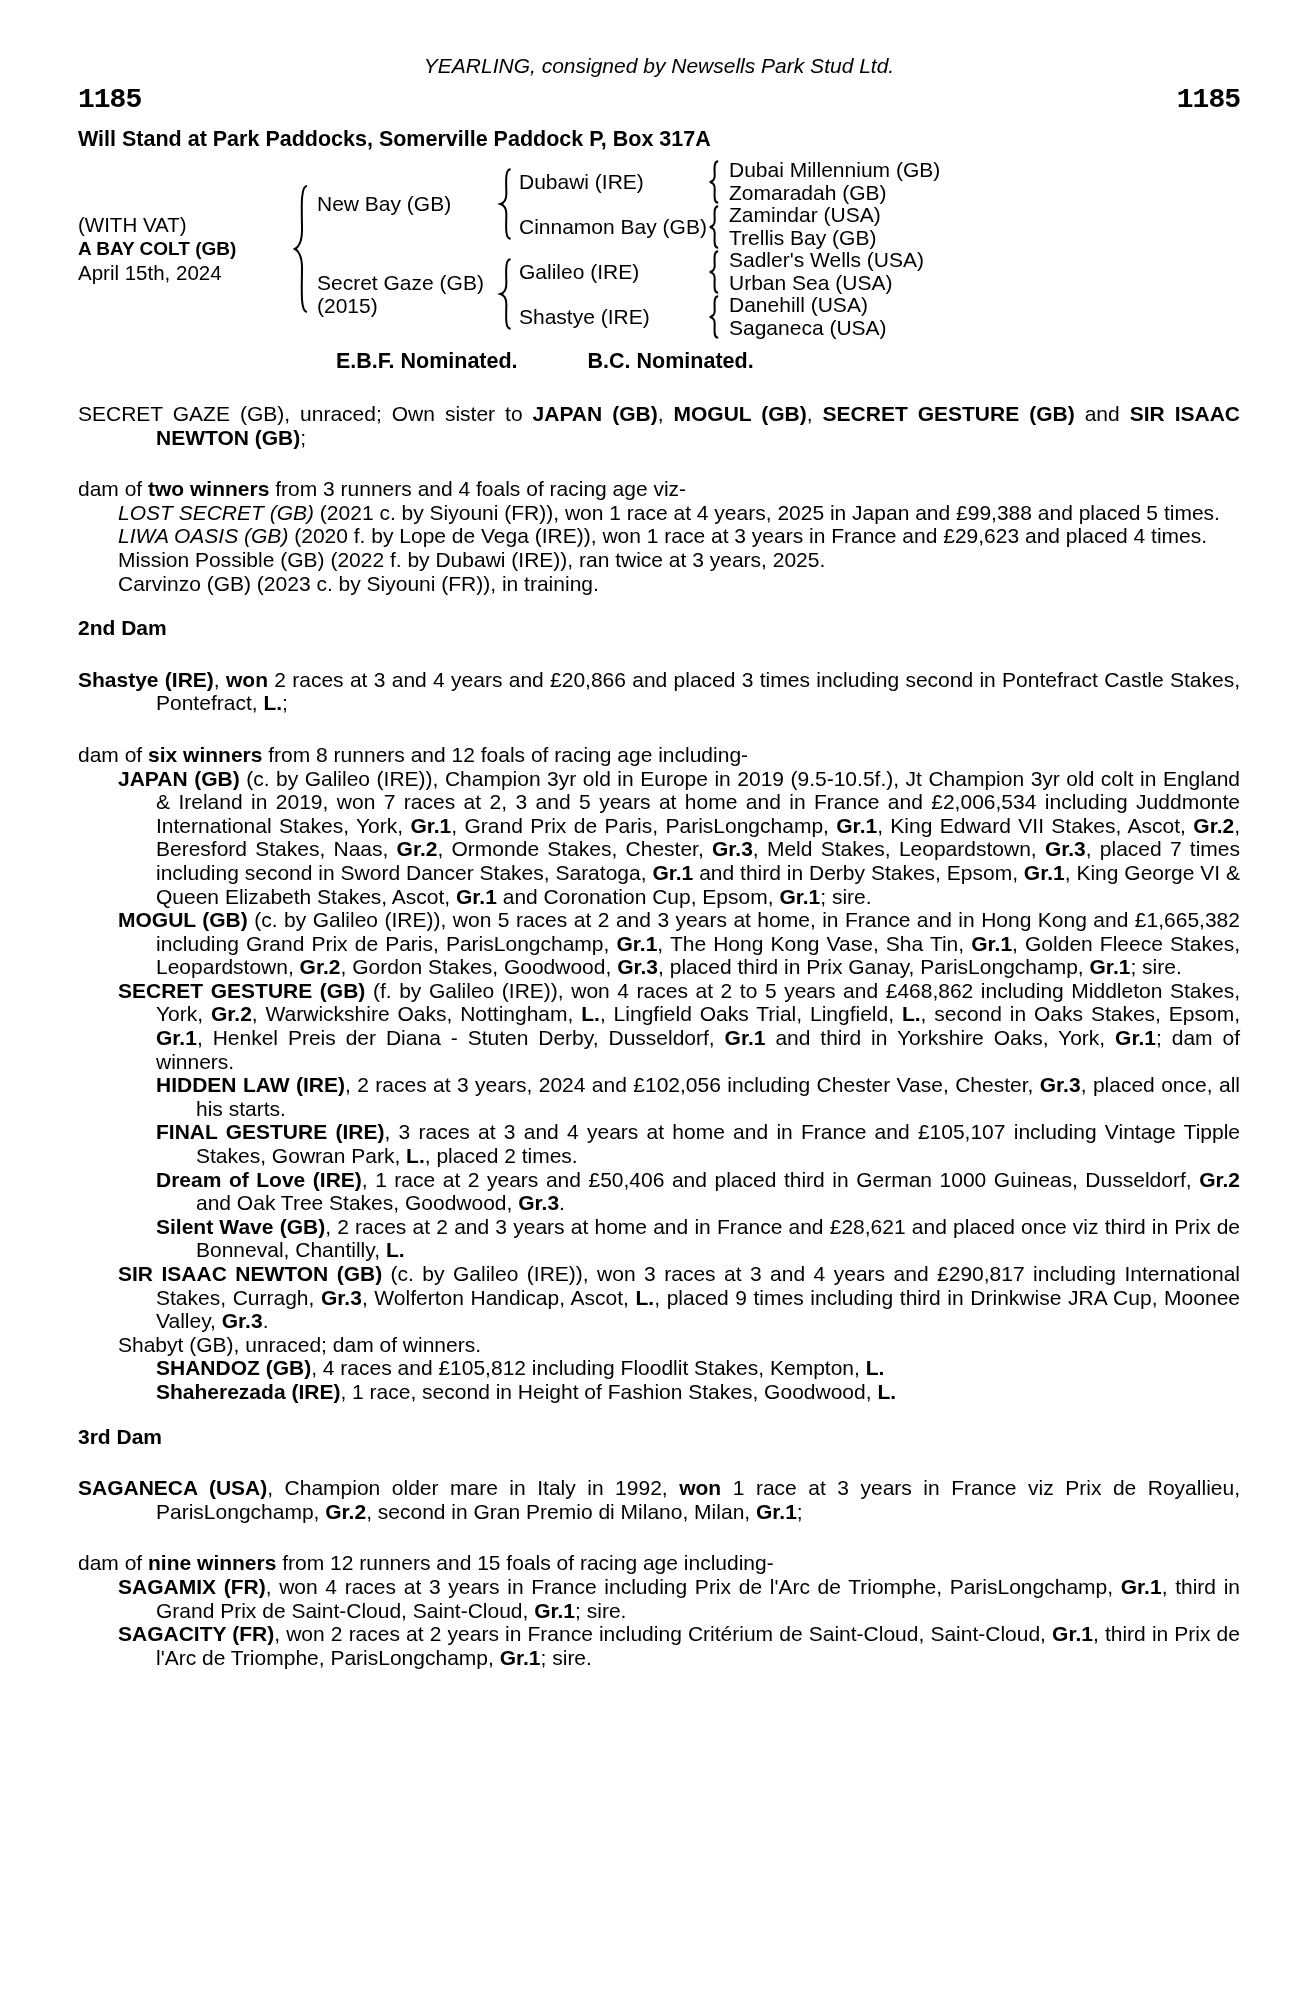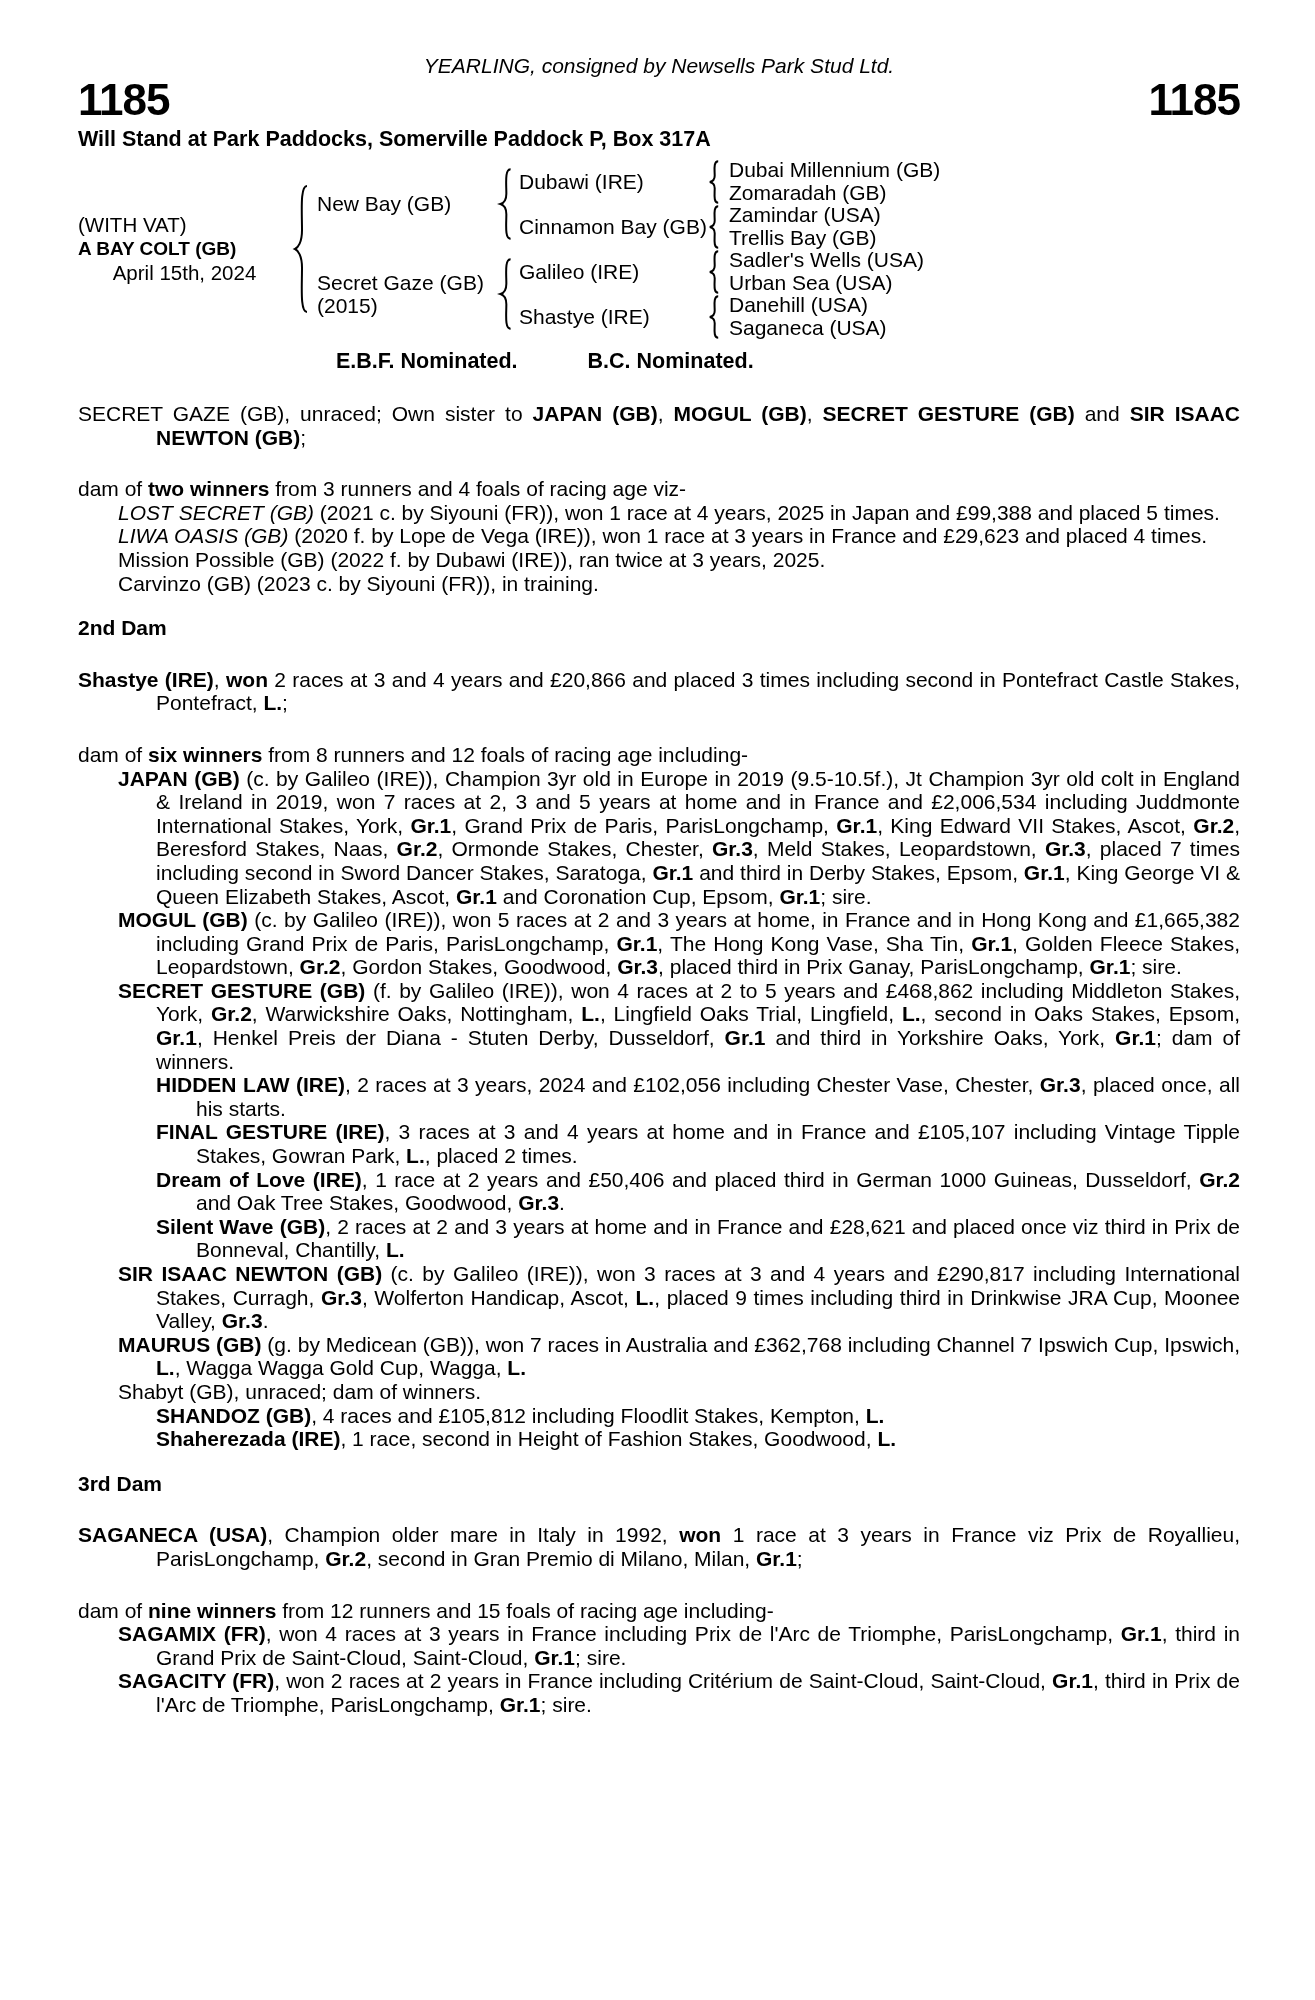--- a/index.html
+++ b/index.html
@@ -27,43 +27,44 @@
   }
   .lot-row {
     display: flex;
     justify-content: space-between;
     align-items: flex-start;
     margin-top: 0px;
     height: 46px;
   }
   .lot-number {
     font-weight: bold;
-    font-size: 44px;
+    font-size: 28px;
     line-height: 44px;
     letter-spacing: -1px;
+    font-family: Liberation Mono, monospace;
   }
   .stand-line {
     font-weight: bold;
     font-size: 21.5px;
     line-height: 27px;
     margin-top: 2px;
   }
   
   .pedigree {
     margin-top: 6px;
     display: grid;
     grid-template-columns: 213px 26px 180px 22px 188px 22px 1fr;
     grid-template-rows: repeat(8, 22.5px);
     font-size: 21px;
   }
   .pedigree div { white-space: nowrap; }
   .ped-info   { grid-column: 1; grid-row: 1 / 9; align-self: center; line-height: 24px; }
   .ped-vat    { font-size: 20.5px; }
   .ped-name   { font-weight: bold; font-size: 19px; }
-  .ped-date   { font-size: 20.5px; text-align: center; }
+  .ped-date   { font-size: 20.5px; }
   .ped-brace-main { grid-column: 2; grid-row: 1 / 9; align-self: center; }
   .ped-sire   { grid-column: 3; grid-row: 1 / 5; align-self: center; }
   .ped-dam    { grid-column: 3; grid-row: 5 / 9; align-self: center; line-height: 23px; }
   .ped-brace-s { grid-column: 4; grid-row: 1 / 5; align-self: center; }
   .ped-brace-d { grid-column: 4; grid-row: 5 / 9; align-self: center; }
   .ped-gp1 { grid-column: 5; grid-row: 1 / 3; align-self: center; }
   .ped-gp2 { grid-column: 5; grid-row: 3 / 5; align-self: center; }
   .ped-gp3 { grid-column: 5; grid-row: 5 / 7; align-self: center; }
   .ped-gp4 { grid-column: 5; grid-row: 7 / 9; align-self: center; }
   .ped-bg1 { grid-column: 6; grid-row: 1 / 3; align-self: center; }
@@ -203,21 +204,20 @@
           <div class="para indent-0"><span class="bold">Shastye (IRE)</span><span>, </span><span class="bold">won</span><span> 2 races at 3 and 4 years and £20,866 and placed 3 times including second in Pontefract Castle Stakes, Pontefract, </span><span class="bold">L.</span><span>;</span></div>
           <div class="para indent-0"><span>dam of </span><span class="bold">six winners</span><span> from 8 runners and 12 foals of racing age including-</span></div>
           <div class="para indent-1"><span class="bold">JAPAN (GB)</span><span> (c. by Galileo (IRE)), Champion 3yr old in Europe in 2019 (9.5-10.5f.), Jt Champion 3yr old colt in England &amp; Ireland in 2019, won 7 races at 2, 3 and 5 years at home and in France and £2,006,534 including Juddmonte International Stakes, York, </span><span class="bold">Gr.1</span><span>, Grand Prix de Paris, ParisLongchamp, </span><span class="bold">Gr.1</span><span>, King Edward VII Stakes, Ascot, </span><span class="bold">Gr.2</span><span>, Beresford Stakes, Naas, </span><span class="bold">Gr.2</span><span>, Ormonde Stakes, Chester, </span><span class="bold">Gr.3</span><span>, Meld Stakes, Leopardstown, </span><span class="bold">Gr.3</span><span>, placed 7 times including second in Sword Dancer Stakes, Saratoga, </span><span class="bold">Gr.1</span><span> and third in Derby Stakes, Epsom, </span><span class="bold">Gr.1</span><span>, King George VI &amp; Queen Elizabeth Stakes, Ascot, </span><span class="bold">Gr.1</span><span> and Coronation Cup, Epsom, </span><span class="bold">Gr.1</span><span>; sire.</span></div>
           <div class="para indent-1"><span class="bold">MOGUL (GB)</span><span> (c. by Galileo (IRE)), won 5 races at 2 and 3 years at home, in France and in Hong Kong and £1,665,382 including Grand Prix de Paris, ParisLongchamp, </span><span class="bold">Gr.1</span><span>, The Hong Kong Vase, Sha Tin, </span><span class="bold">Gr.1</span><span>, Golden Fleece Stakes, Leopardstown, </span><span class="bold">Gr.2</span><span>, Gordon Stakes, Goodwood, </span><span class="bold">Gr.3</span><span>, placed third in Prix Ganay, ParisLongchamp, </span><span class="bold">Gr.1</span><span>; sire.</span></div>
           <div class="para indent-1"><span class="bold">SECRET GESTURE (GB)</span><span> (f. by Galileo (IRE)), won 4 races at 2 to 5 years and £468,862 including Middleton Stakes, York, </span><span class="bold">Gr.2</span><span>, Warwickshire Oaks, Nottingham, </span><span class="bold">L.</span><span>, Lingfield Oaks Trial, Lingfield, </span><span class="bold">L.</span><span>, second in Oaks Stakes, Epsom, </span><span class="bold">Gr.1</span><span>, Henkel Preis der Diana - Stuten Derby, Dusseldorf, </span><span class="bold">Gr.1</span><span> and third in Yorkshire Oaks, York, </span><span class="bold">Gr.1</span><span>; dam of winners.</span></div>
           <div class="para indent-2"><span class="bold">HIDDEN LAW (IRE)</span><span>, 2 races at 3 years, 2024 and £102,056 including Chester Vase, Chester, </span><span class="bold">Gr.3</span><span>, placed once, all his starts.</span></div>
           <div class="para indent-2"><span class="bold">FINAL GESTURE (IRE)</span><span>, 3 races at 3 and 4 years at home and in France and £105,107 including Vintage Tipple Stakes, Gowran Park, </span><span class="bold">L.</span><span>, placed 2 times.</span></div>
           <div class="para indent-2"><span class="bold">Dream of Love (IRE)</span><span>, 1 race at 2 years and £50,406 and placed third in German 1000 Guineas, Dusseldorf, </span><span class="bold">Gr.2</span><span> and Oak Tree Stakes, Goodwood, </span><span class="bold">Gr.3</span><span>.</span></div>
           <div class="para indent-2"><span class="bold">Silent Wave (GB)</span><span>, 2 races at 2 and 3 years at home and in France and £28,621 and placed once viz third in Prix de Bonneval, Chantilly, </span><span class="bold">L.</span></div>
           <div class="para indent-1"><span class="bold">SIR ISAAC NEWTON (GB)</span><span> (c. by Galileo (IRE)), won 3 races at 3 and 4 years and £290,817 including International Stakes, Curragh, </span><span class="bold">Gr.3</span><span>, Wolferton Handicap, Ascot, </span><span class="bold">L.</span><span>, placed 9 times including third in Drinkwise JRA Cup, Moonee Valley, </span><span class="bold">Gr.3</span><span>.</span></div>
-          <div class="para indent-1"><span class="bold">MAURUS (GB)</span><span> (g. by Medicean (GB)), won 7 races in Australia and £362,768 including Channel 7 Ipswich Cup, Ipswich, </span><span class="bold">L.</span><span>, Wagga Wagga Gold Cup, Wagga, </span><span class="bold">L.</span></div>
           <div class="para indent-1"><span>Shabyt (GB), unraced; dam of winners.</span></div>
           <div class="para indent-2"><span class="bold">SHANDOZ (GB)</span><span>, 4 races and £105,812 including Floodlit Stakes, Kempton, </span><span class="bold">L.</span></div>
           <div class="para indent-2"><span class="bold">Shaherezada (IRE)</span><span>, 1 race, second in Height of Fashion Stakes, Goodwood, </span><span class="bold">L.</span></div>
         </div>
   </div>
 
   <div class="dam-section">
     <div class="section-heading">3rd Dam</div>
     <div>
           <div class="para indent-0"><span class="bold">SAGANECA (USA)</span><span>, Champion older mare in Italy in 1992, </span><span class="bold">won</span><span> 1 race at 3 years in France viz Prix de Royallieu, ParisLongchamp, </span><span class="bold">Gr.2</span><span>, second in Gran Premio di Milano, Milan, </span><span class="bold">Gr.1</span><span>;</span></div>

